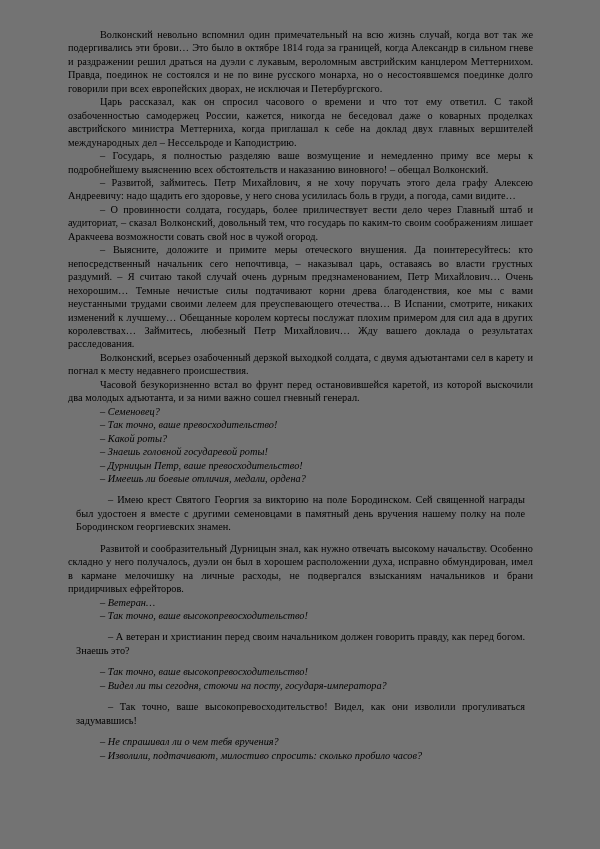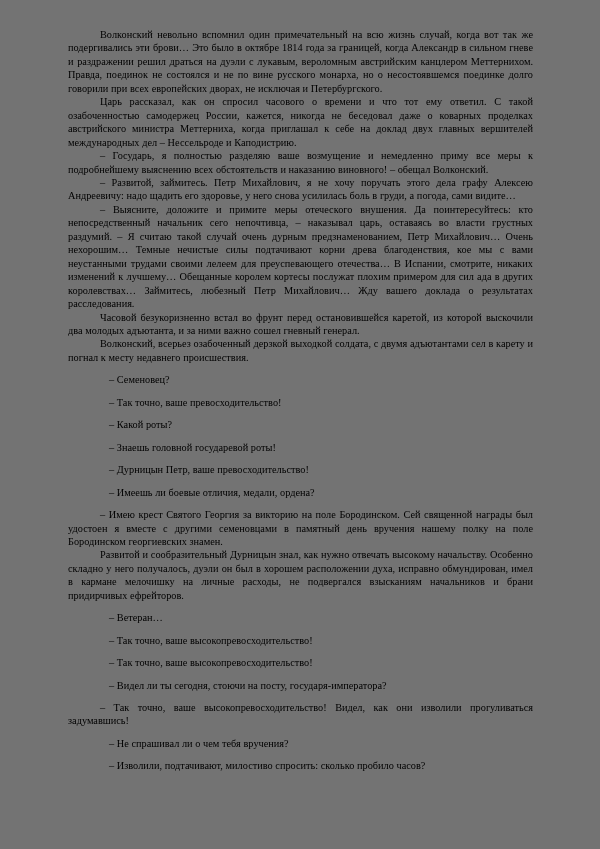--- a/index.html
+++ b/index.html
@@ -38,53 +38,56 @@
 
   
   .para {
     margin: 0;
     text-indent: 32px;
     text-align: justify;
   }
 
   
   .dialogue {
-    margin: 9px;
+    margin: 0;
     text-indent: 32px;
     text-align: left;
+    font-style: italic;
   }
 
   
   .dialogue-long {
-    margin: 0;
+    margin: 8px;
     text-indent: 32px;
     text-align: justify;
   }
 </style>
 </head>
 <body>
 
 <div class="page">
   <div class="textblock" id="textblock">
       <p class="para">Волконский невольно вспомнил один примечательный на всю жизнь случай, когда вот так же подергивались эти брови… Это было в октябре 1814 года за границей, когда Александр в сильном гневе и раздражении решил драться на дуэли с лукавым, вероломным австрийским канцлером Меттернихом. Правда, поединок не состоялся и не по вине русского монарха, но о несостоявшемся поединке долго говорили при всех европейских дворах, не исключая и Петербургского.</p>
       <p class="para">Царь рассказал, как он спросил часового о времени и что тот ему ответил. С такой озабоченностью самодержец России, кажется, никогда не беседовал даже о коварных проделках австрийского министра Меттерниха, когда приглашал к себе на доклад двух главных вершителей международных дел – Нессельроде и Каподистрию.</p>
       <p class="para">– Государь, я полностью разделяю ваше возмущение и немедленно приму все меры к подробнейшему выяснению всех обстоятельств и наказанию виновного! – обещал Волконский.</p>
       <p class="para">– Развитой, займитесь. Петр Михайлович, я не хочу поручать этого дела графу Алексею Андреевичу: надо щадить его здоровье, у него снова усилилась боль в груди, а погода, сами видите…</p>
+      <p class="para">– О провинности солдата, государь, более приличествует вести дело через Главный штаб и аудиториат, – сказал Волконский, довольный тем, что государь по каким-то своим соображениям лишает Аракчеева возможности совать свой нос в чужой огород.</p>
       <p class="para">– Выясните, доложите и примите меры отеческого внушения. Да поинтересуйтесь: кто непосредственный начальник сего непочтивца, – наказывал царь, оставаясь во власти грустных раздумий. – Я считаю такой случай очень дурным предзнаменованием, Петр Михайлович… Очень нехорошим… Темные нечистые силы подтачивают корни древа благоденствия, кое мы с вами неустанными трудами своими лелеем для преуспевающего отечества… В Испании, смотрите, никаких изменений к лучшему… Обещанные королем кортесы послужат плохим примером для сил ада в других королевствах… Займитесь, любезный Петр Михайлович… Жду вашего доклада о результатах расследования.</p>
+      <p class="para">Волконский, всерьез озабоченный дерзкой выходкой солдата, с двумя адъютантами сел в карету и погнал к месту недавнего происшествия.</p>
       <p class="para">Часовой безукоризненно встал во фрунт перед остановившейся каретой, из которой выскочили два молодых адъютанта, и за ними важно сошел гневный генерал.</p>
-      <p class="para">Волконский, всерьез озабоченный дерзкой выходкой солдата, с двумя адъютантами сел в карету и погнал к месту недавнего происшествия.</p>
       <p class="dialogue">– Семеновец?</p>
       <p class="dialogue">– Так точно, ваше превосходительство!</p>
       <p class="dialogue">– Какой роты?</p>
       <p class="dialogue">– Знаешь головной государевой роты!</p>
       <p class="dialogue">– Дурницын Петр, ваше превосходительство!</p>
       <p class="dialogue">– Имеешь ли боевые отличия, медали, ордена?</p>
       <p class="dialogue-long">– Имею крест Святого Георгия за викторию на поле Бородинском. Сей священной награды был удостоен я вместе с другими семеновцами в памятный день вручения нашему полку на поле Бородинском георгиевских знамен.</p>
       <p class="para">Развитой и сообразительный Дурницын знал, как нужно отвечать высокому начальству. Особенно складно у него получалось, дуэли он был в хорошем расположении духа, исправно обмундирован, имел в кармане мелочишку на личные расходы, не подвергался взысканиям начальников и брани придирчивых ефрейторов.</p>
       <p class="dialogue">– Ветеран…</p>
       <p class="dialogue">– Так точно, ваше высокопревосходительство!</p>
+      <p class="dialogue-long">– А ветеран и христианин перед своим начальником должен говорить правду, как перед богом. Знаешь это?</p>
       <p class="dialogue">– Так точно, ваше высокопревосходительство!</p>
       <p class="dialogue">– Видел ли ты сегодня, стоючи на посту, государя-императора?</p>
       <p class="dialogue-long">– Так точно, ваше высокопревосходительство! Видел, как они изволили прогуливаться задумавшись!</p>
       <p class="dialogue">– Не спрашивал ли о чем тебя вручения?</p>
       <p class="dialogue">– Изволили, подтачивают, милостиво спросить: сколько пробило часов?</p>
     </div>
 </div>
 
 </body></html>

